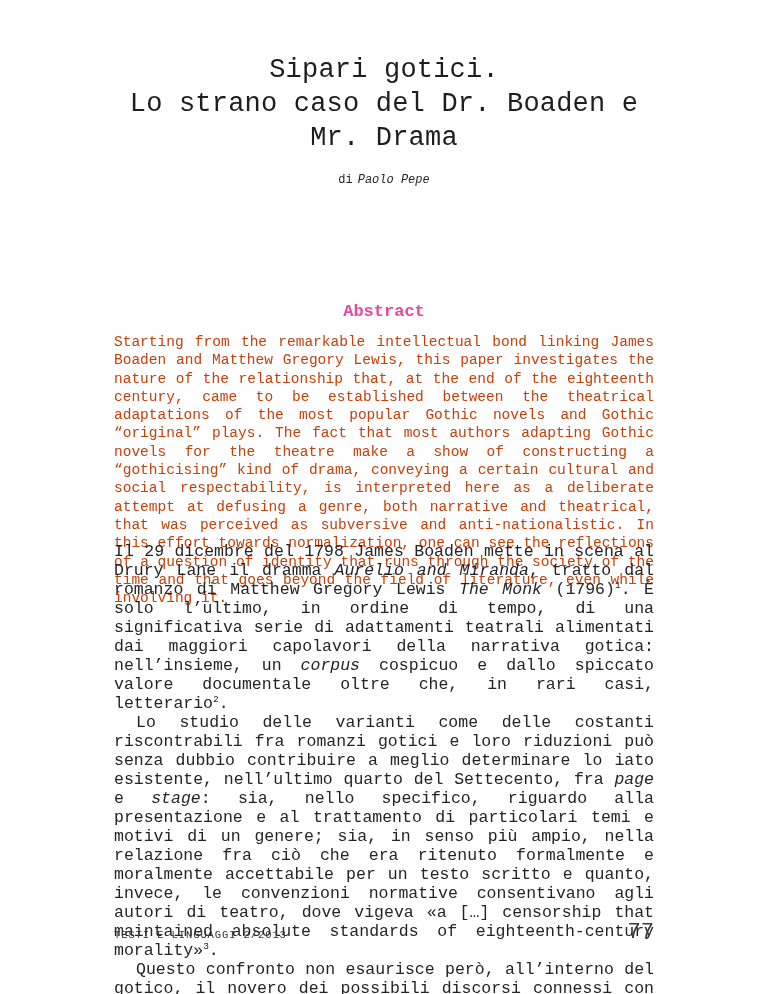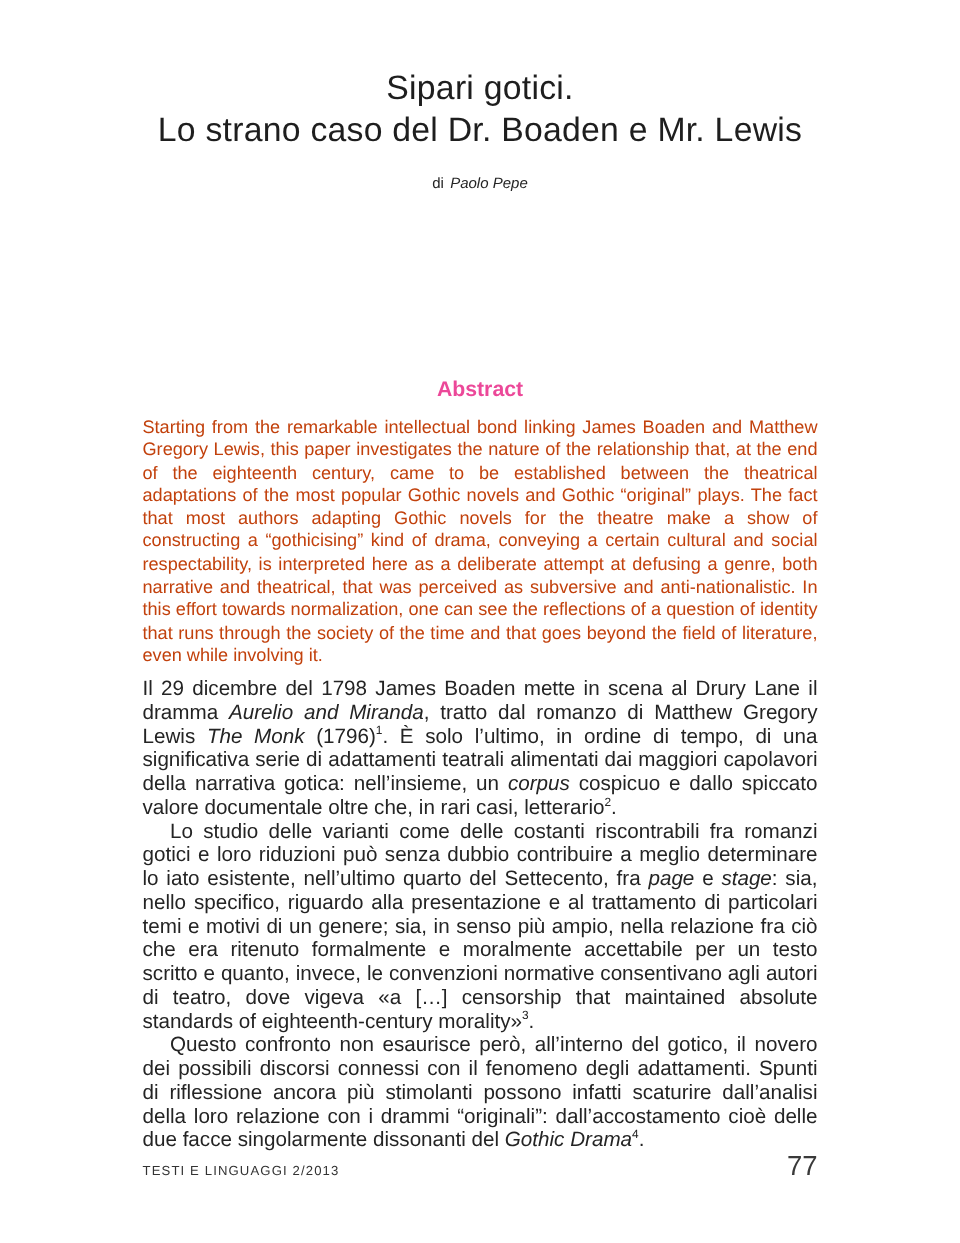--- a/index.html
+++ b/index.html
@@ -1,21 +1,21 @@
 <!DOCTYPE html>
 <html lang="it"><head>
 <meta charset="utf-8">
 <style>
   html, body { margin: 0; padding: 0; background: #ffffff; }
   .page {
     position: relative;
     width: 768px;
     height: 994px;
     background: #ffffff;
-    font-family: Liberation Sans, sans-serif;
+    font-family: Liberation Mono, monospace;
     color: #242424;
     overflow: hidden;
   }
   .title-block {
     position: absolute;
     top: 53px;
     left: 114px;
     width: 540px;
     text-align: center;
   }
@@ -96,21 +96,21 @@
     color: #3a3a3a;
   }
 </style>
 </head>
 <body>
 
 <div class="page">
 
   <div class="title-block">
     <div class="title-line">Sipari gotici.</div>
-    <div class="title-line">Lo strano caso del Dr. Boaden e Mr. Lewis</div>
+    <div class="title-line">Lo strano caso del Dr. Boaden e Mr. Drama</div>
     <div class="byline">
       <span class="byline-prefix">di</span><span class="byline-author">Paolo Pepe</span>
     </div>
   </div>
 
   <section class="abstract">
     <h2 class="abstract-heading">Abstract</h2>
     <p class="abstract-text">Starting from the remarkable intellectual bond linking James Boaden and Matthew Gregory Lewis, this paper investigates the nature of the relationship that, at the end of the eighteenth century, came to be established between the theatrical adaptations of the most popular Gothic novels and Gothic “original” plays. The fact that most authors adapting Gothic novels for the theatre make a show of constructing a “gothicising” kind of drama, conveying a certain cultural and social respectability, is interpreted here as a deliberate attempt at defusing a genre, both narrative and theatrical, that was perceived as subversive and anti-nationalistic. In this effort towards normalization, one can see the reflections of a question of identity that runs through the society of the time and that goes beyond the field of literature, even while involving it.</p>
   </section>
 

